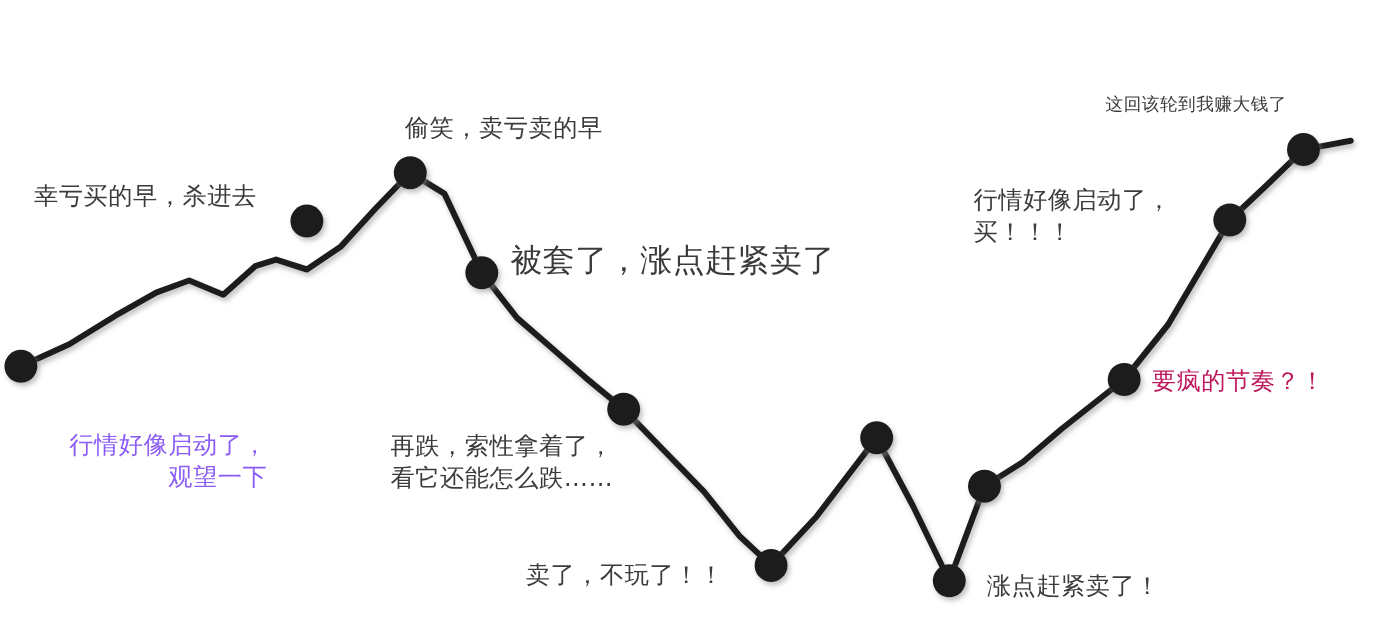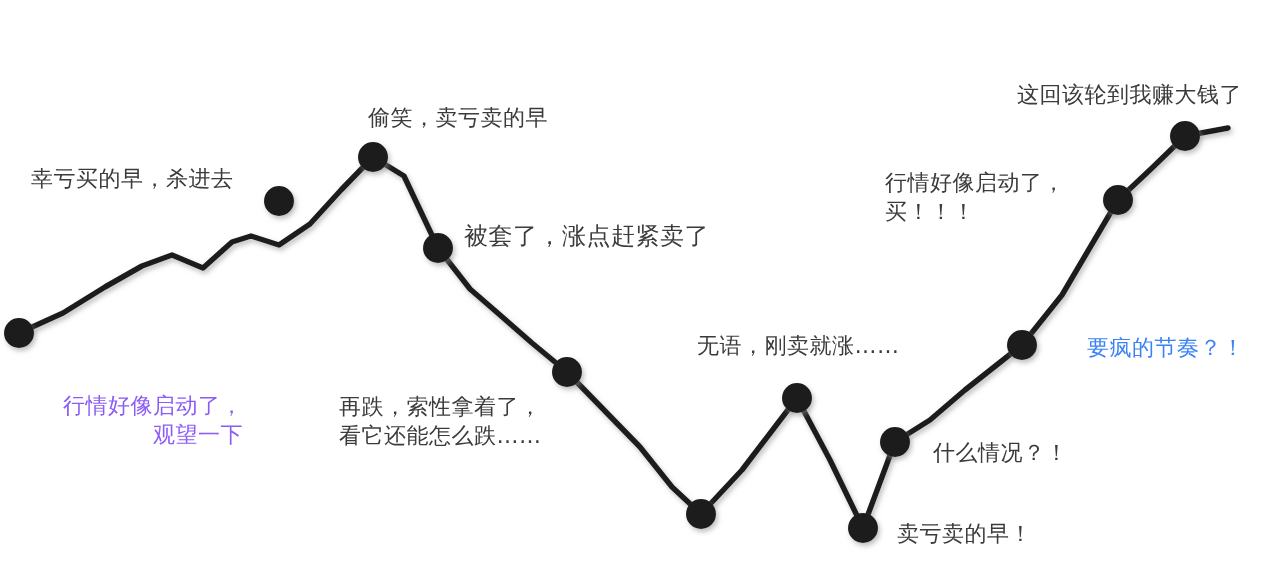--- a/index.html
+++ b/index.html
@@ -65,24 +65,23 @@
         <circle cx="1022" cy="345" r="15" fill="#1f1f1f" filter="url(#softshadow)"></circle>
         <circle cx="1118" cy="200" r="15" fill="#1f1f1f" filter="url(#softshadow)"></circle>
         <circle cx="1185" cy="136" r="15" fill="#1f1f1f" filter="url(#softshadow)"></circle>
       </g>
   </svg>
 
   <div class="annotation two-line" style="left: 63px; top: 391px; font-size: 22px; color: #8b5cf6; text-align: right;">行情好像启动了，
 观望一下</div>
   <div class="annotation" style="left: 31px; top: 164px; font-size: 22px; color: rgb(59, 59, 59);">幸亏买的早，杀进去</div>
   <div class="annotation" style="left: 368px; top: 103px; font-size: 22px; color: rgb(59, 59, 59);">偷笑，卖亏卖的早</div>
-  <div class="annotation" style="left: 464px; top: 222px; font-size: 24px; color: rgb(59, 59, 59);">被套了，涨点赶紧卖了</div>
-  <div class="annotation two-line" style="left: 339px; top: 392px; font-size: 22px; color: rgb(59, 59, 59);">再跌，索性拿着了，
+  <div class="annotation" style="left: 464px; top: 222px; font-size: 29px; color: rgb(59, 59, 59);">被套了，涨点赶紧卖了</div>
+  <div class="annotation two-line" style="left: 355px; top: 392px; font-size: 22px; color: rgb(59, 59, 59);">再跌，索性拿着了，
 看它还能怎么跌……</div>
-  <div class="annotation" style="left: 697px; top: 331px; font-size: 22px; color: rgb(59, 59, 59);">无语，刚卖就涨……</div>
-  <div class="annotation" style="left: 897px; top: 519px; font-size: 22px; color: rgb(59, 59, 59);">卖亏卖的早！</div>
-  <div class="annotation" style="left: 933px; top: 438px; font-size: 22px; color: rgb(59, 59, 59);">什么情况？！</div>
-  <div class="annotation" style="left: 1047px; top: 333px; font-size: 22px; color: #3b82f6; margin-left: 40px;">要疯的节奏？！</div>
+  <div class="annotation" style="left: 478px; top: 509px; font-size: 22px; color: rgb(59, 59, 59);">卖了，不玩了！！</div>
+  <div class="annotation" style="left: 897px; top: 519px; font-size: 22px; color: rgb(59, 59, 59);">涨点赶紧卖了！</div>
+  <div class="annotation" style="left: 1047px; top: 333px; font-size: 22px; color: #be185d;">要疯的节奏？！</div>
   <div class="annotation two-line" style="left: 885px; top: 168px; font-size: 22px; color: rgb(59, 59, 59);">行情好像启动了，
 买！！！</div>
-  <div class="annotation" style="left: 1005px; top: 80px; font-size: 22px; color: rgb(59, 59, 59); margin-left: 12px;">这回该轮到我赚大钱了</div>
+  <div class="annotation" style="left: 1005px; top: 80px; font-size: 16px; color: rgb(59, 59, 59);">这回该轮到我赚大钱了</div>
 
 </div>
 
 </body></html>

